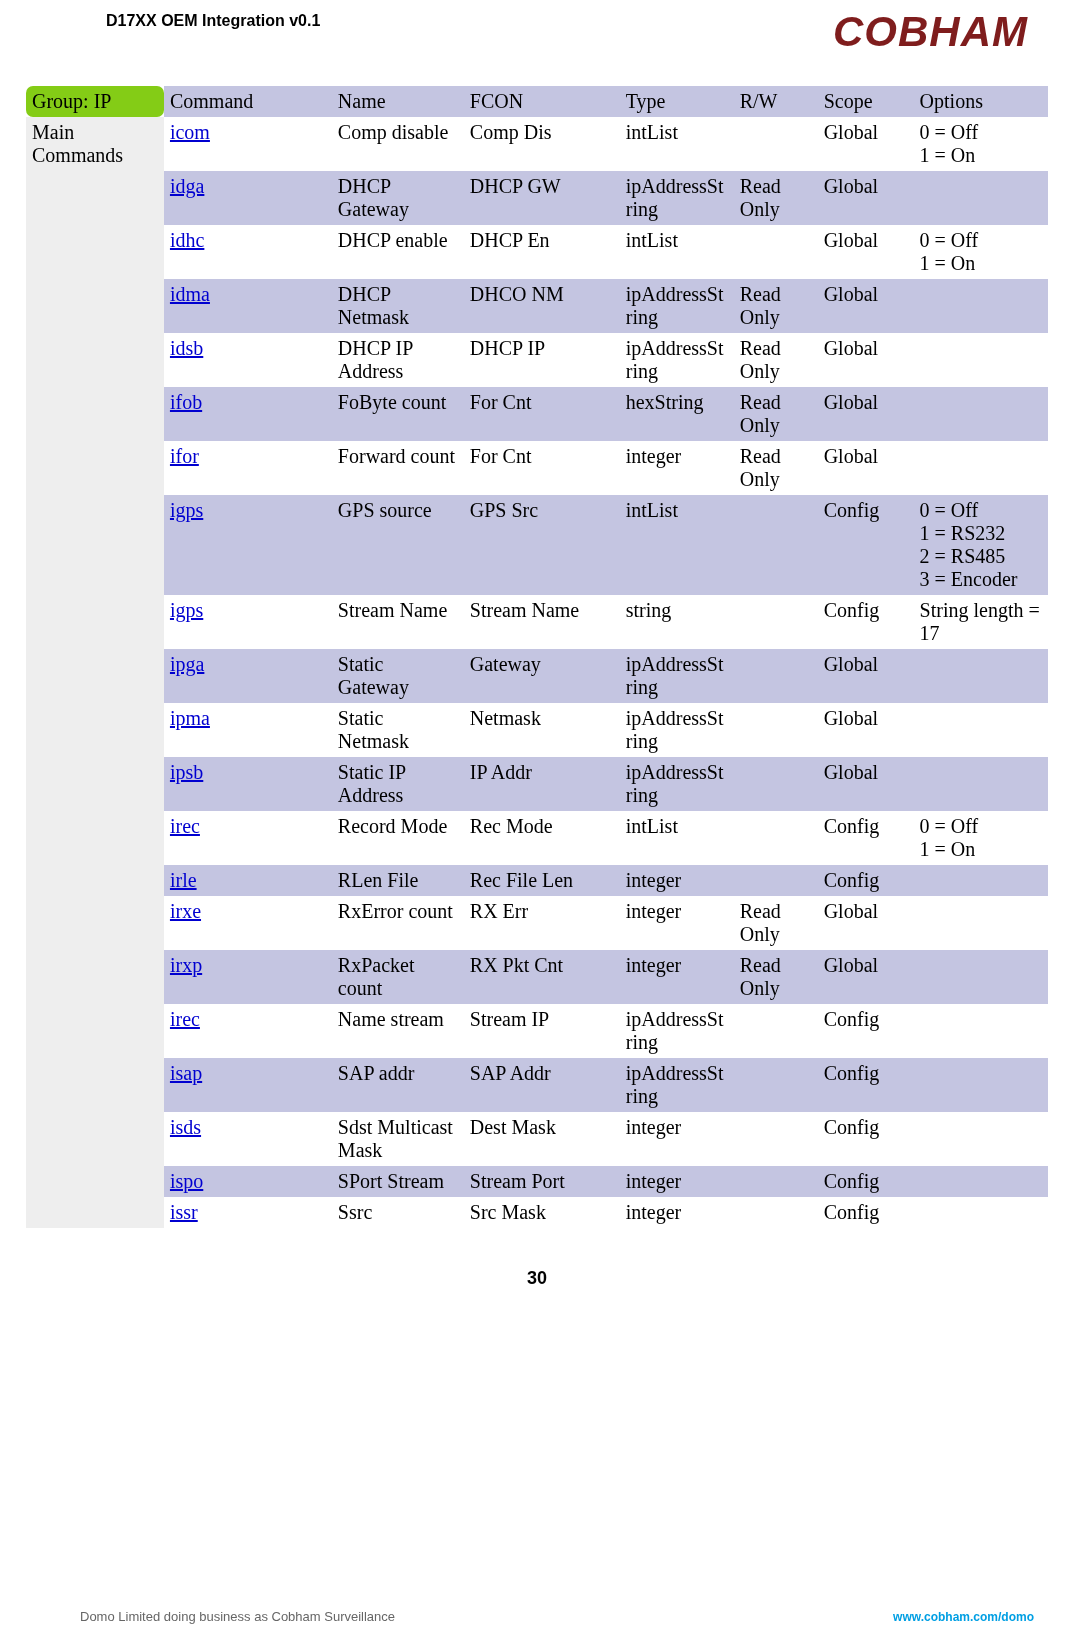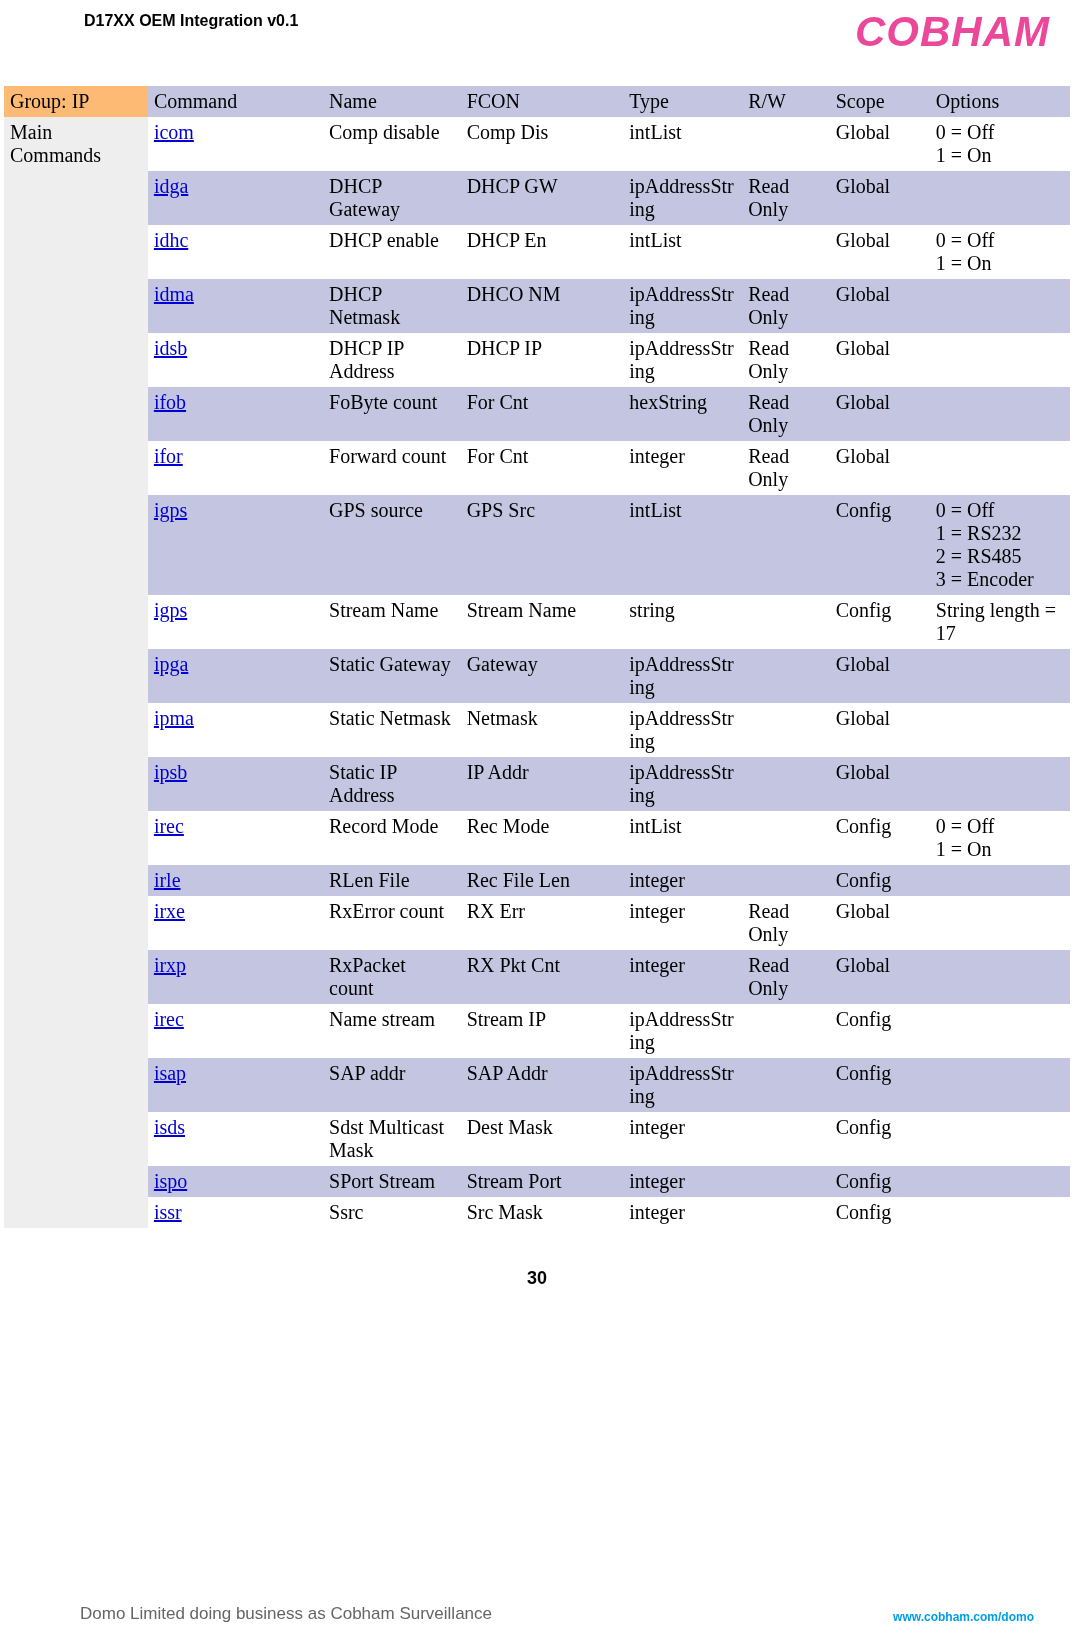--- a/index.html
+++ b/index.html
@@ -9,41 +9,41 @@
     font-size: 20px;
     color: #000;
     background: #fff;
     width: 1074px;
   }
   .page {
     width: 1074px;
     min-height: 1644px;
     position: relative;
     box-sizing: border-box;
-    padding: 0 4px;
+    padding: 0 26px;
   }
   .doc-header {
     display: flex;
     justify-content: space-between;
     align-items: flex-start;
     padding: 8px 10px 30px 80px;
   }
   .doc-title {
     font-family: Arial, Helvetica, sans-serif;
     font-size: 16px;
     font-weight: bold;
     color: #000;
     padding-top: 4px;
   }
   .logo {
     font-family: Arial, Helvetica, sans-serif;
     font-size: 42px;
     font-weight: 900;
     font-style: italic;
-    color: #ec4899;
+    color: #7f1d1d;
     letter-spacing: 1px;
     padding-right: 10px;
     margin-left: 32px;
   }
   table.cmd {
     border-collapse: collapse;
     width: 100%;
     table-layout: fixed;
   }
   table.cmd td, table.cmd th {
@@ -55,22 +55,23 @@
   }
   .col-group   { width: 115px; }
   .col-command { width: 140px; }
   .col-name    { width: 110px; }
   .col-fcon    { width: 130px; }
   .col-type    { width: 95px; }
   .col-rw      { width: 70px; }
   .col-scope   { width: 80px; }
   .col-options { width: 112px; }
   .hdr-green {
-    background: #fdba74;
-    font-weight: bold;
+    background: #84cc16;
+    font-weight: bold;
+    border-radius: 7px;
   }
   .hdr-blue {
     background: #c4c5e1;
     font-weight: bold;
     margin-left: 20px;
   }
   .section-label {
     background: #eeeeee;
     font-weight: bold;
     vertical-align: top;
@@ -94,21 +95,21 @@
     display: flex;
     justify-content: space-between;
     align-items: flex-end;
     position: absolute;
     bottom: 20px;
     left: 0; right: 0;
     padding: 0 40px 0 80px;
   }
   .footer-left {
     font-family: Arial, Helvetica, sans-serif;
-    font-size: 17px;
+    font-size: 13px;
     color: #666;
   }
   .footer-right {
     font-family: Verdana, Arial, sans-serif;
     font-size: 12px;
     font-weight: bold;
     color: #009fe3;
   }
 </style>
 </head>

